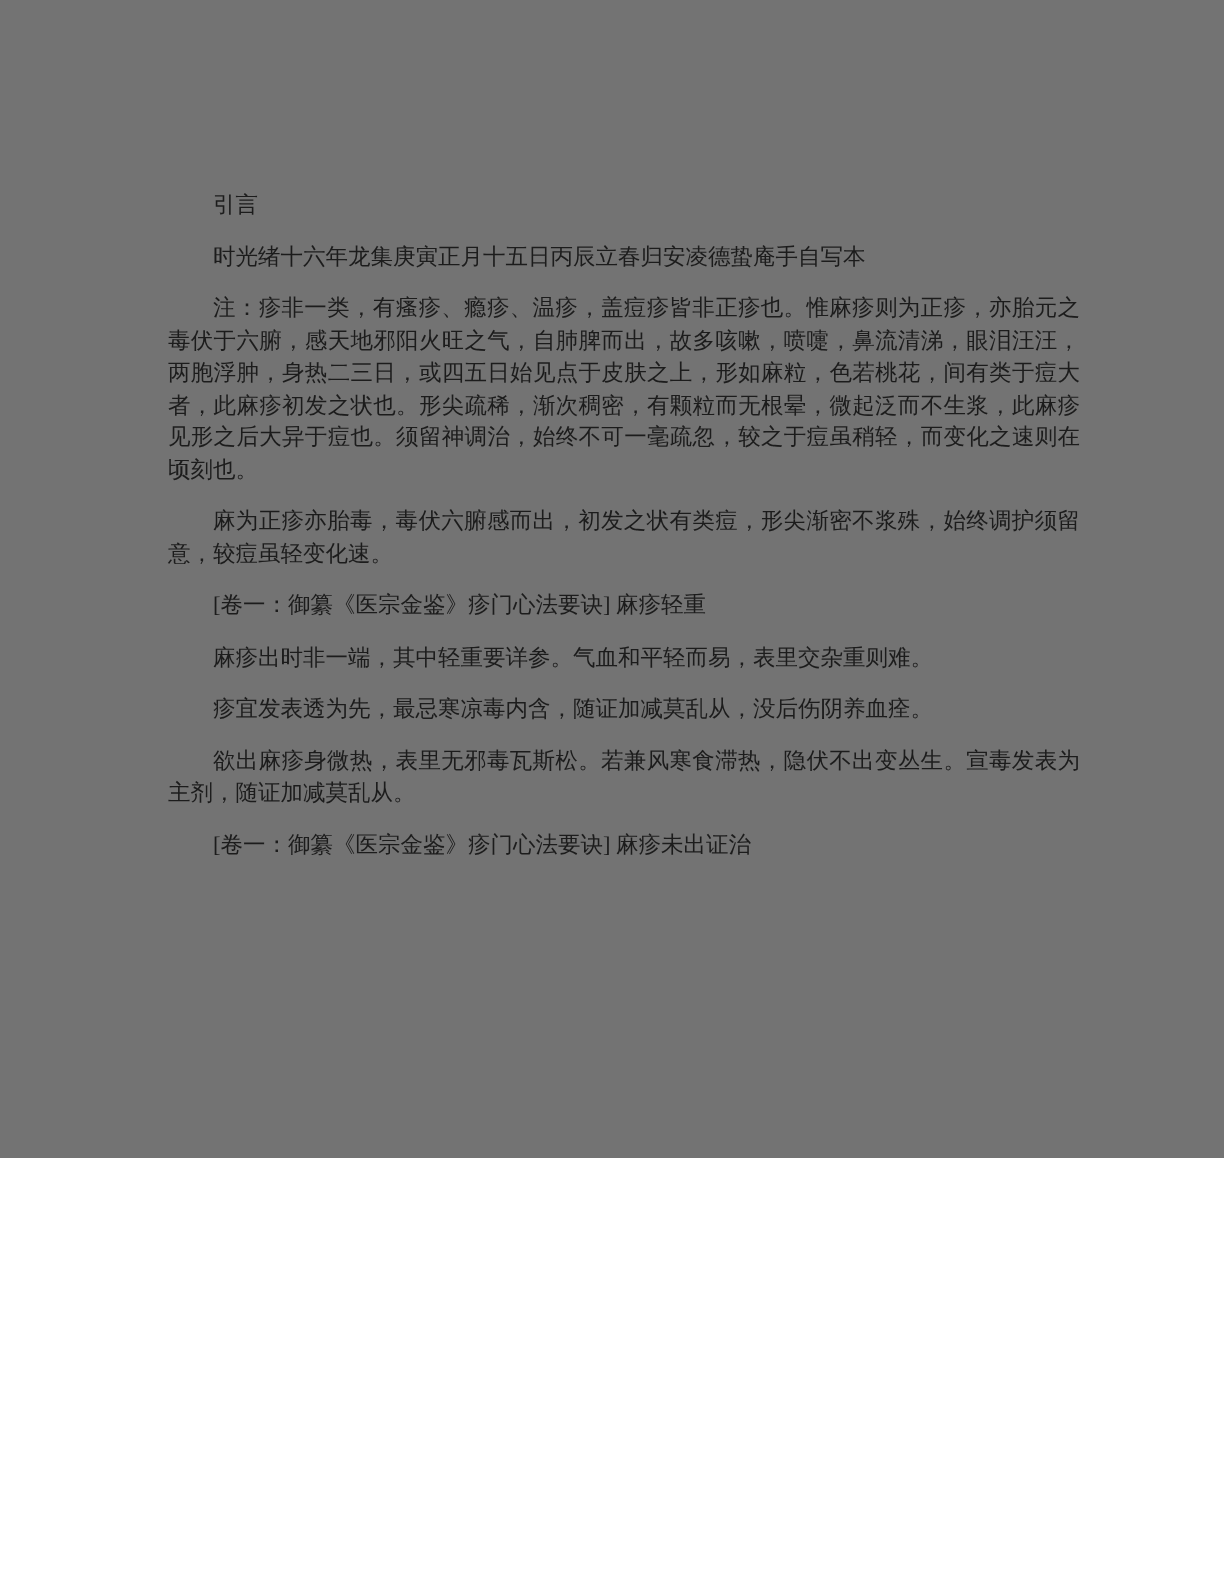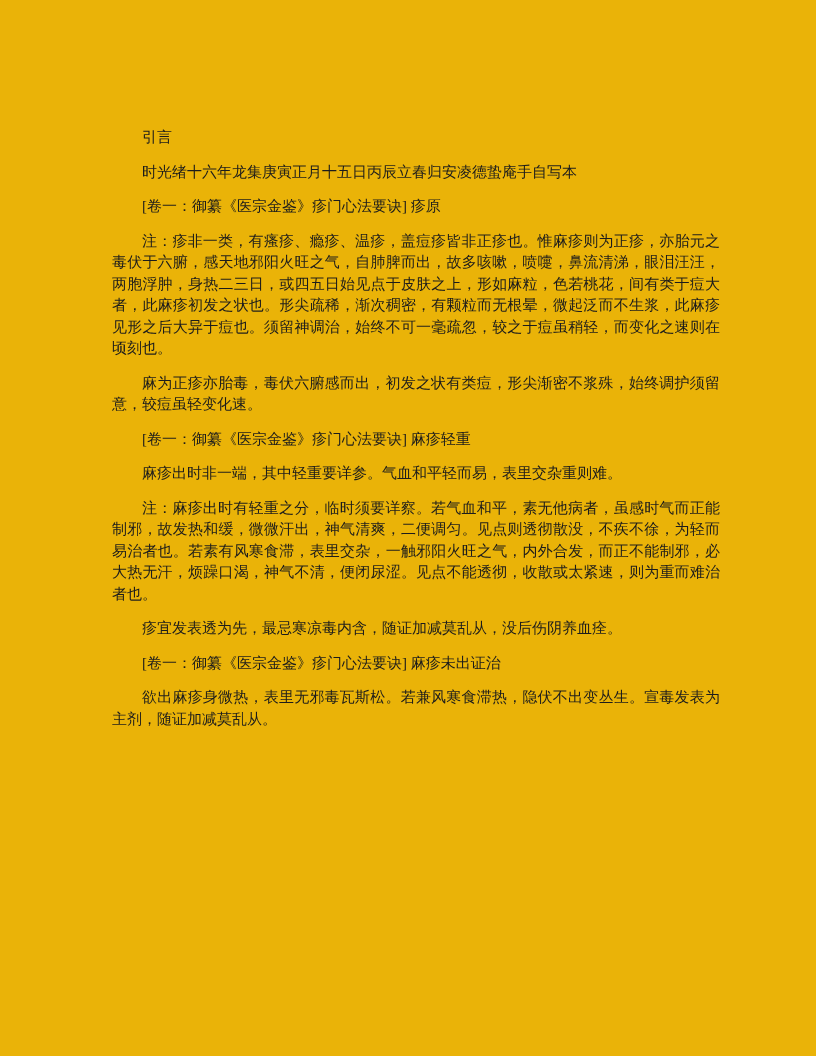--- a/index.html
+++ b/index.html
@@ -8,44 +8,42 @@
     background: #ffffff;
   }
   body {
     width: 816px;
     height: 1056px;
     overflow: hidden;
   }
   .page {
     box-sizing: border-box;
     width: 816px;
-    height: 1056px;
+    height: 772px;
     padding: 127px 96px 0 112px;
-    background: #eab308;
+    background: #737373;
     font-family: "Liberation Serif", "DejaVu Serif", serif;
     color: #1c1c1c;
   }
   .page p {
     margin: 0 0 13px 0;
     font-size: 15px;
     line-height: 21.5px;
     text-align: justify;
     text-indent: 2em;
     word-break: break-all;
     letter-spacing: 0;
   }
 </style>
 </head>
 <body>
 
 <main class="page">
   <p>引言</p>
   <p>时光绪十六年龙集庚寅正月十五日丙辰立春归安凌德蛰庵手自写本</p>
-  <p>[卷一：御纂《医宗金鉴》疹门心法要诀] 疹原</p>
   <p>注：疹非一类，有瘙疹、瘾疹、温疹，盖痘疹皆非正疹也。惟麻疹则为正疹，亦胎元之毒伏于六腑，感天地邪阳火旺之气，自肺脾而出，故多咳嗽，喷嚏，鼻流清涕，眼泪汪汪，两胞浮肿，身热二三日，或四五日始见点于皮肤之上，形如麻粒，色若桃花，间有类于痘大者，此麻疹初发之状也。形尖疏稀，渐次稠密，有颗粒而无根晕，微起泛而不生浆，此麻疹见形之后大异于痘也。须留神调治，始终不可一毫疏忽，较之于痘虽稍轻，而变化之速则在顷刻也。</p>
   <p>麻为正疹亦胎毒，毒伏六腑感而出，初发之状有类痘，形尖渐密不浆殊，始终调护须留意，较痘虽轻变化速。</p>
   <p>[卷一：御纂《医宗金鉴》疹门心法要诀] 麻疹轻重</p>
   <p>麻疹出时非一端，其中轻重要详参。气血和平轻而易，表里交杂重则难。</p>
-  <p>注：麻疹出时有轻重之分，临时须要详察。若气血和平，素无他病者，虽感时气而正能制邪，故发热和缓，微微汗出，神气清爽，二便调匀。见点则透彻散没，不疾不徐，为轻而易治者也。若素有风寒食滞，表里交杂，一触邪阳火旺之气，内外合发，而正不能制邪，必大热无汗，烦躁口渴，神气不清，便闭尿涩。见点不能透彻，收散或太紧速，则为重而难治者也。</p>
   <p>疹宜发表透为先，最忌寒凉毒内含，随证加减莫乱从，没后伤阴养血痊。</p>
+  <p>欲出麻疹身微热，表里无邪毒瓦斯松。若兼风寒食滞热，隐伏不出变丛生。宣毒发表为主剂，随证加减莫乱从。</p>
   <p>[卷一：御纂《医宗金鉴》疹门心法要诀] 麻疹未出证治</p>
-  <p>欲出麻疹身微热，表里无邪毒瓦斯松。若兼风寒食滞热，隐伏不出变丛生。宣毒发表为主剂，随证加减莫乱从。</p>
 </main>
 
 </body></html>

